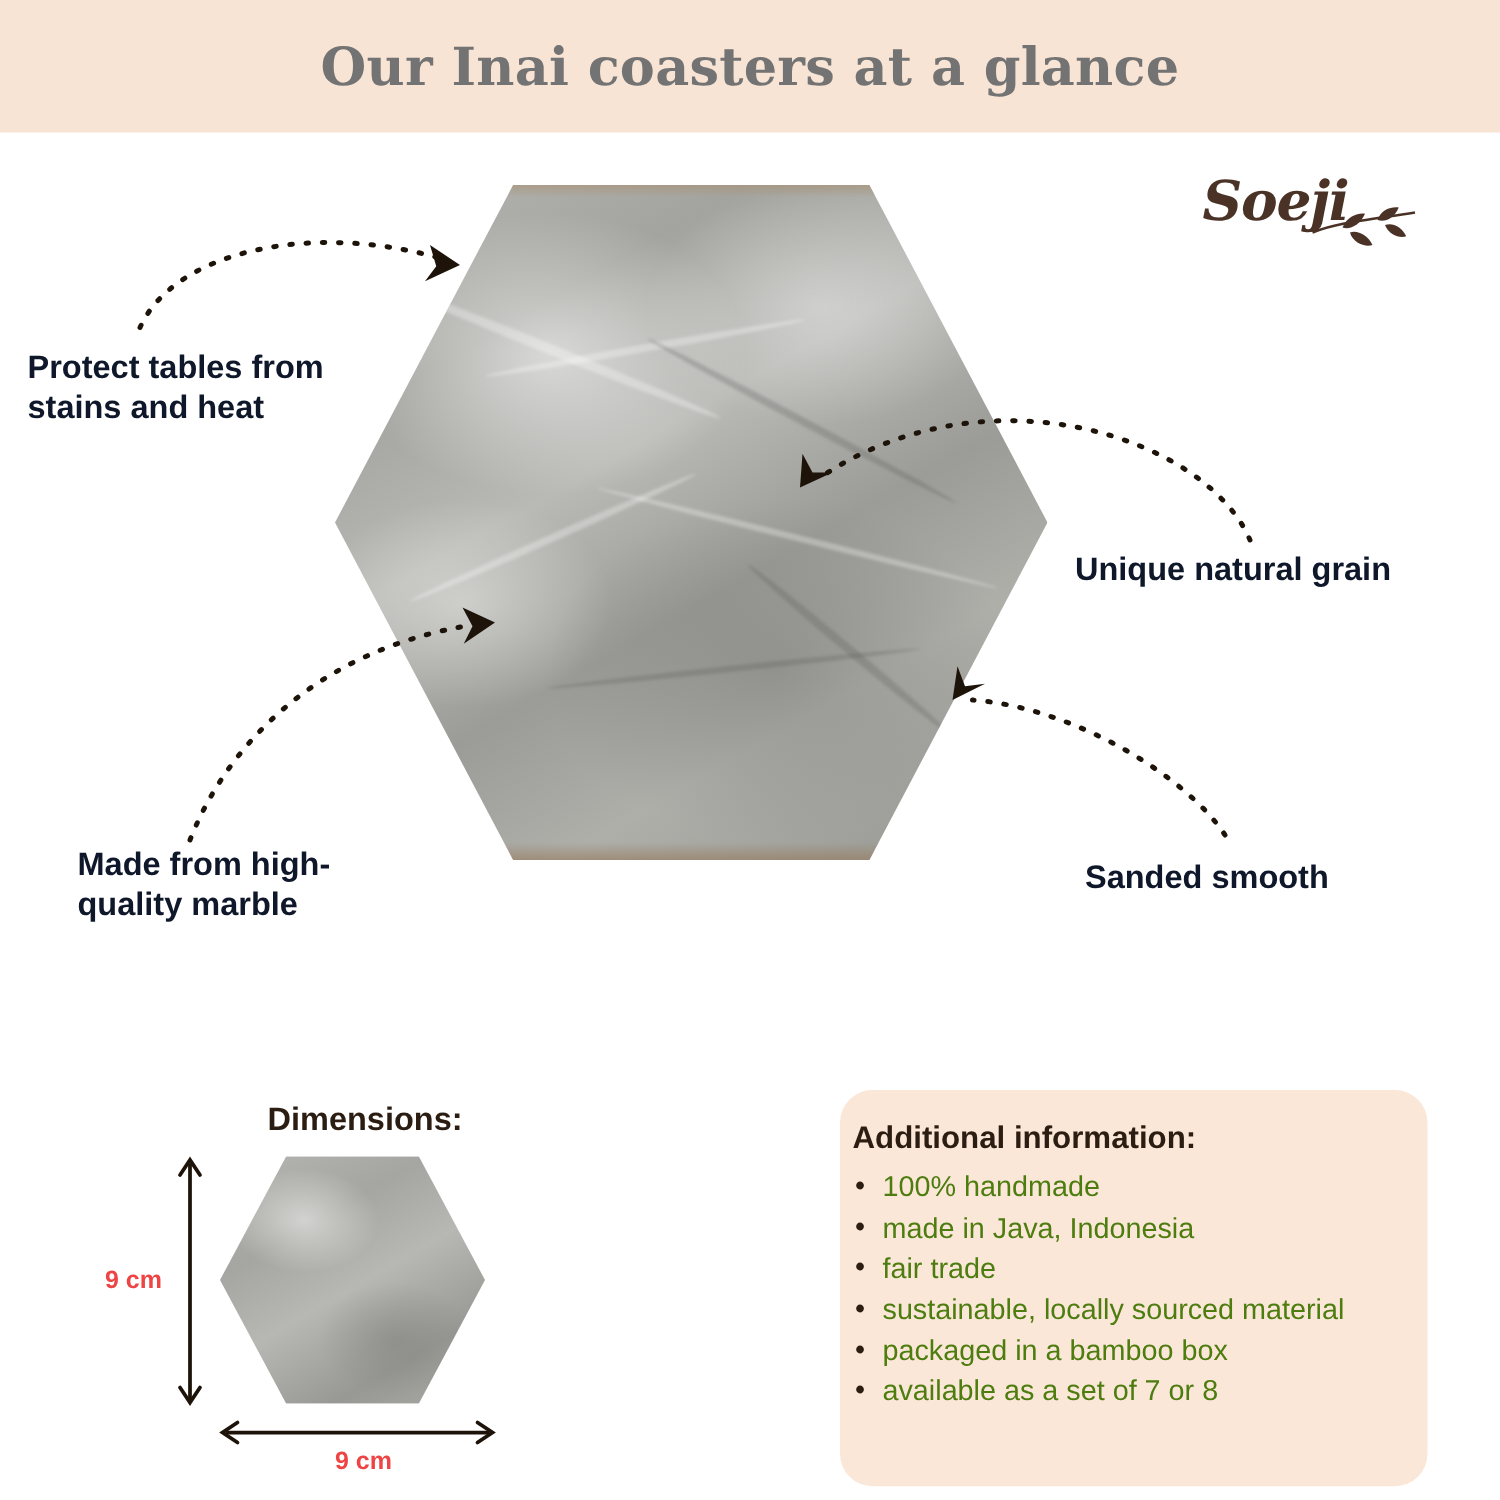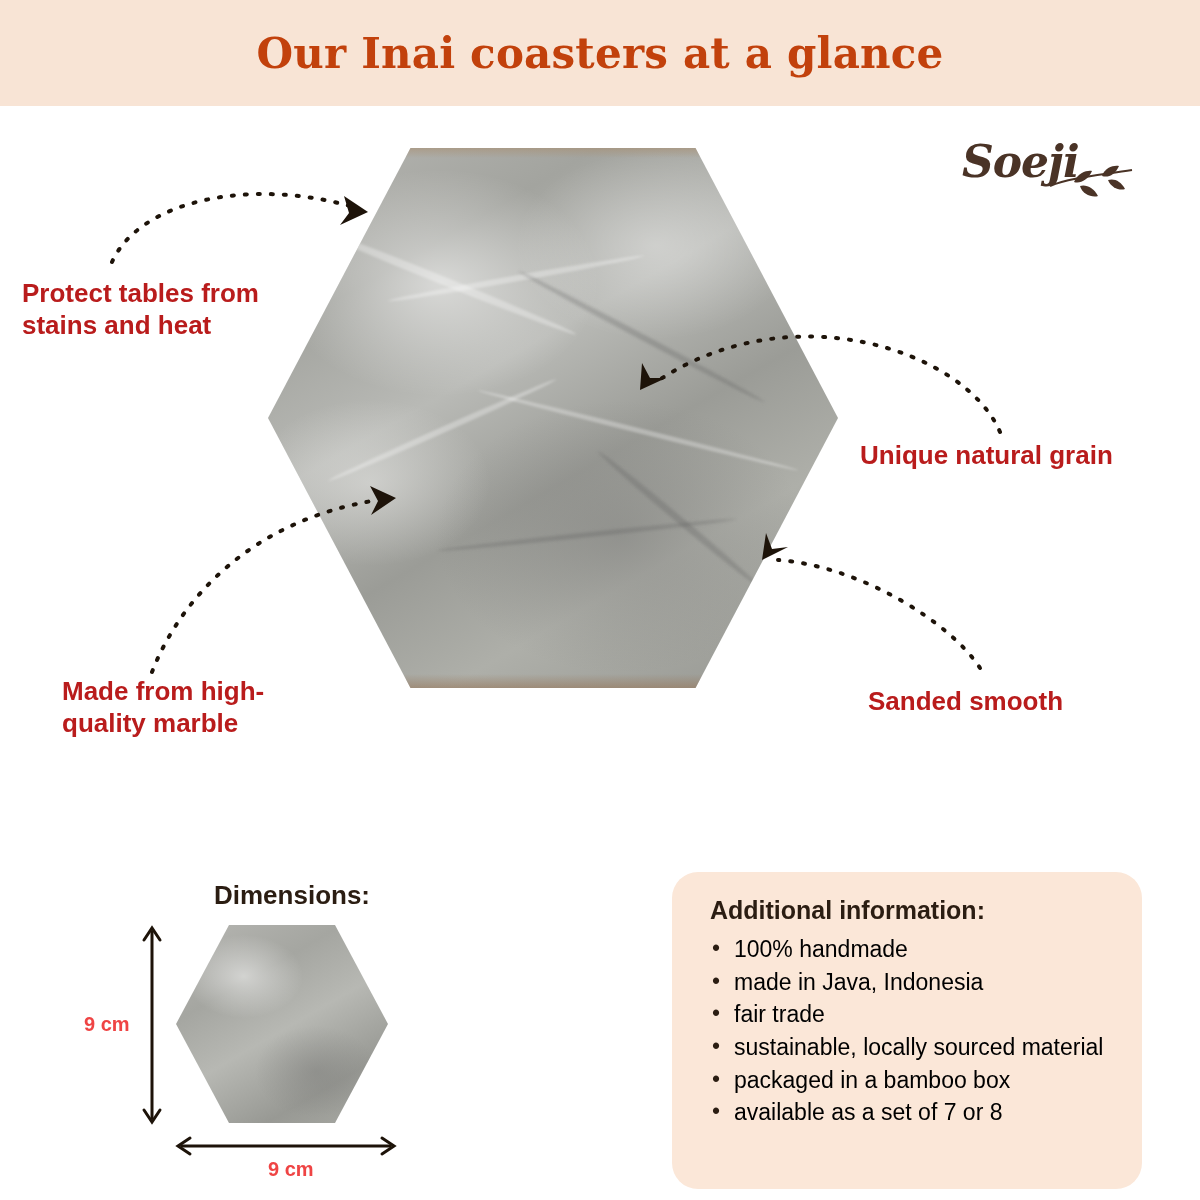--- a/index.html
+++ b/index.html
@@ -14,21 +14,21 @@
   
   .header {
     position:absolute; left:0; top:0; width:1200px; height:106px;
     background:#f8e4d5;
     display:flex; align-items:center; justify-content:center;
   }
   .header-title {
     font-family:"DejaVu Serif", serif;
     font-weight:bold;
     font-size:42px;
-    color:#c2410c;
+    color:#737373;
     letter-spacing:0.2px;
   }
 
   
   .brand {
     position:absolute; right:38px; top:130px;
     width:200px; height:80px;
   }
   .brand-word {
     position:absolute; left:0; top:6px;
@@ -75,21 +75,21 @@
     background:linear-gradient(0deg, rgba(150,120,92,0.6), rgba(150,120,92,0));
   }
 
   
   .callout {
     position:absolute;
     font-family:"Liberation Sans", sans-serif;
     font-weight:bold;
     font-size:26px;
     line-height:1.22;
-    color:#b91c1c;
+    color:#0f172a;
   }
   .c-protect { left:22px;  top:278px;  width:270px; }
   .c-marble  { left:62px;  top:676px;  width:250px; }
   .c-grain   { left:860px; top:440px;  width:290px; }
   .c-sanded  { left:868px; top:686px;  width:270px; }
 
   .arrow-svg { position:absolute; left:0; top:0; width:1200px; height:1200px; pointer-events:none; }
 
   
   .dim-title {
@@ -109,26 +109,26 @@
   .dim-label {
     position:absolute; font-size:20px; font-weight:bold; color:#ef4444;
   }
   .dim-h { left:84px; top:1013px; }
   .dim-w { left:268px; top:1158px; }
 
   
   .info-card {
     position:absolute; left:672px; top:872px; width:470px; height:317px;
     background:#fbe7d8; border-radius:26px;
-    padding:24px 26px 0 38px;
+    padding:24px 26px 0 10px;
   }
   .info-title { font-weight:bold; font-size:25px; color:#2b1d12; margin-bottom:8px; }
   .info-list { list-style:none; }
   .info-list li {
-    font-size:23px; color:#000000; line-height:1.42;
+    font-size:23px; color:#4d7c0f; line-height:1.42;
     padding-left:24px; position:relative;
   }
   .info-list li::before {
     content:"\2022"; position:absolute; left:2px; top:-1px; font-size:23px; color:#2b1d12;
   }
 </style>
 </head>
 <body>
 
 <div class="page">

